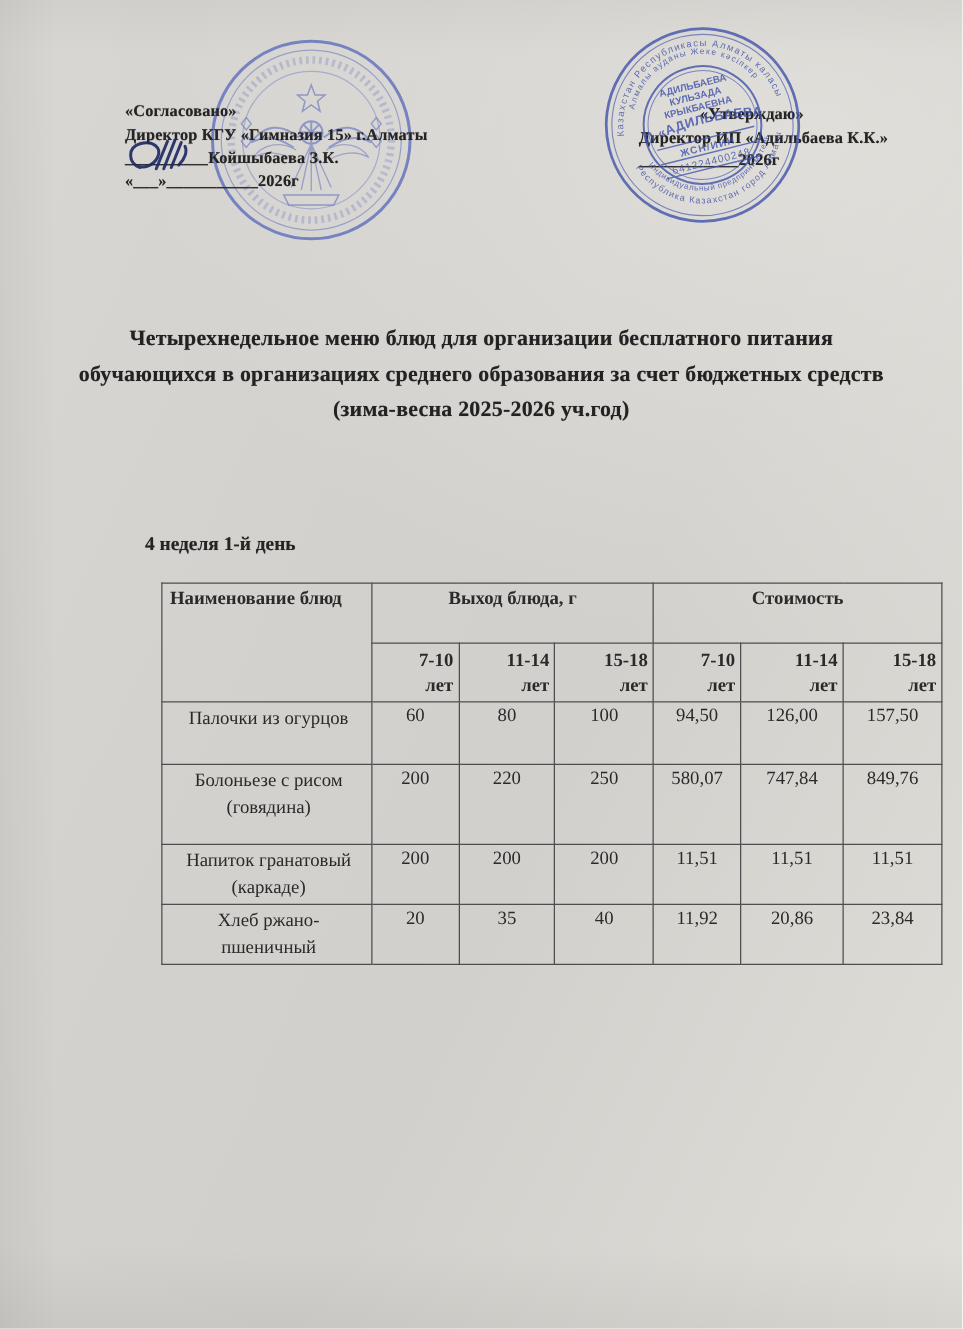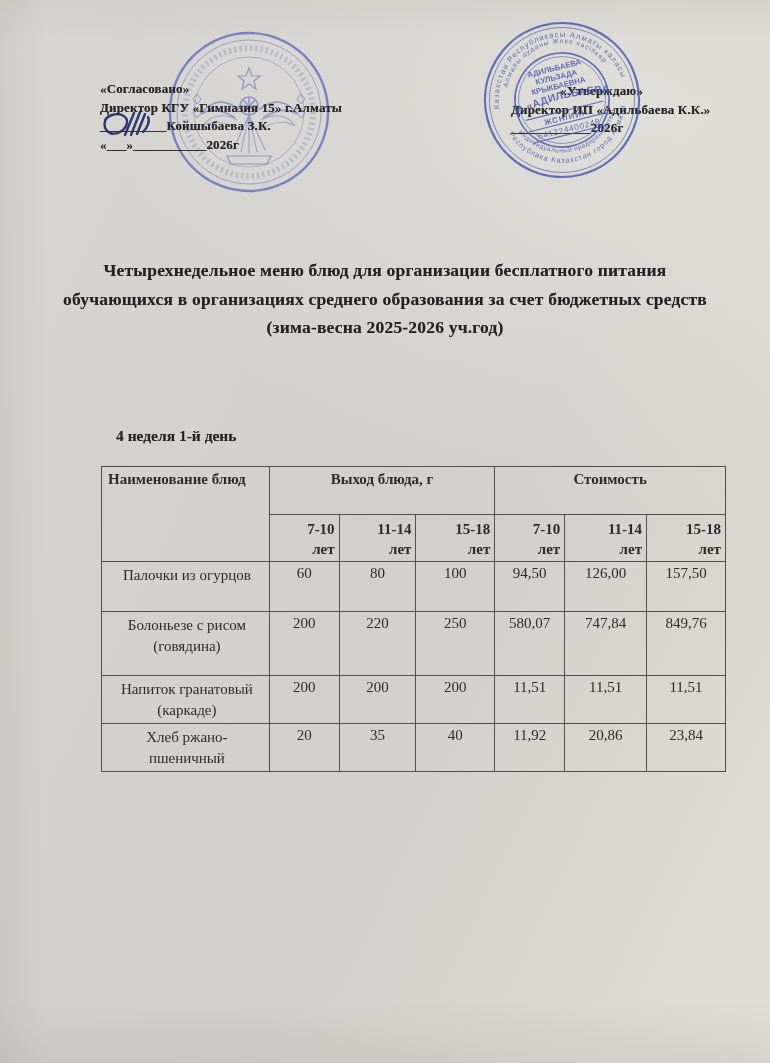--- a/index.html
+++ b/index.html
@@ -54,21 +54,21 @@
     text-shadow:0 0 .6px rgba(40,40,40,.5);
     margin-left:12px;
   }
 
   
   table.menu {
     position:absolute; z-index:3; left:101px; top:466px;
     width:625px; border-collapse:collapse;
     font-size:15px; color:#2a2a2a;
   }
-  table.menu, table.menu th, table.menu td { border:1.4px solid #4e4e4e; }
+  table.menu, table.menu th, table.menu td { border:1.4px solid #4e4e4e;margin-left:28px; }
   table.menu th { font-weight:bold; vertical-align:top; padding:4px 4px 2px; }
   table.menu th.name-head { text-align:left; padding-left:6px; }
   table.menu td { vertical-align:top; padding:3px 4px 2px; text-align:center; }
   table.menu td.dish { text-align:center; padding-left:7px; }
   table.menu td.dish span { display:block; line-height:21px; }
   td.sunk { vertical-align:bottom; padding-bottom:6px; }
   .h1row th { height:48px; }
   .h2row th { height:42px; line-height:20px;text-align:right; }
   .r-1 td { height:50px; }
   .r-2 td { height:64px; }

